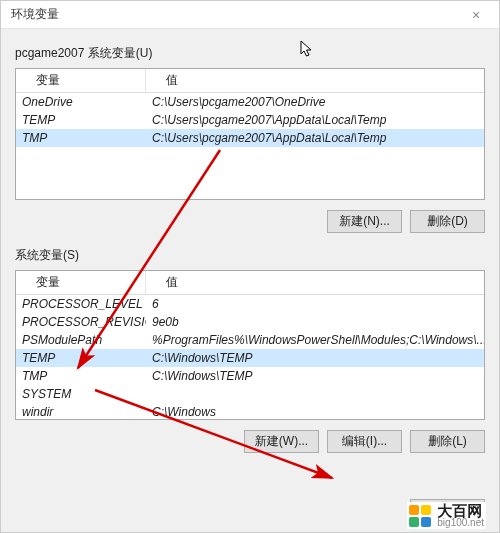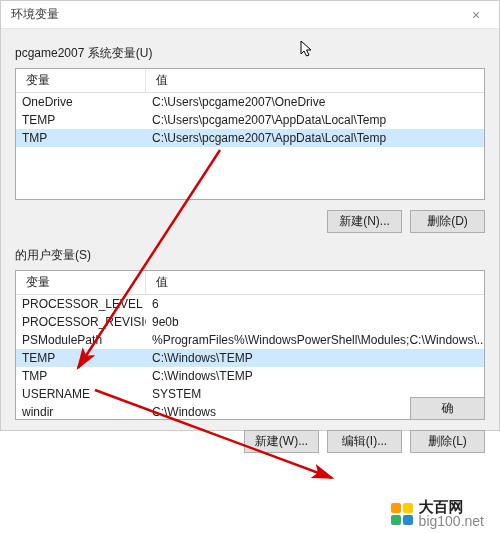--- a/index.html
+++ b/index.html
@@ -7,21 +7,21 @@
     font-family: "Microsoft YaHei", "Segoe UI", Tahoma, sans-serif;
     font-size: 12px;
     background: #fff;
     width: 500px;
     height: 533px;
     position: relative;
     overflow: hidden;
   }
   .window {
     width: 500px;
-    height: 431px;
+    height: 533px;
     border: 1px solid #ccc;
     background: #f0f0f0;
     position: relative;
   }
   .titlebar {
     height: 28px;
     background: #fff;
     border-bottom: 1px solid #e5e5e5;
     display: flex;
     align-items: center;
@@ -53,35 +53,36 @@
   .listbox.user { height: 132px; }
   .listbox.system { height: 150px; }
   .lb-header {
     display: flex;
     border-bottom: 1px solid #ddd;
     font-size: 12px;
     color: #222;
     background: #fff;
   }
   .lb-header .col {
-    padding: 3px 10px;
+    padding: 3px 20px;
     border-right: 1px solid #e5e5e5;
   }
   .lb-header .col:last-child { border-right: none; }
   .col-name { width: 130px; flex-shrink: 0; }
   .col-value { flex: 1; }
   .lb-body {
     overflow: hidden;
   }
   .row {
     display: flex;
     font-size: 12px;
     color: #222;
     padding: 1px 0;
     cursor: default;
+    font-style: italic;
   }
   .row .cell {
     padding: 1px 6px;
     white-space: nowrap;
     overflow: hidden;
     text-overflow: clip;
   }
   .row.selected {
     background: #cde8ff;
   }
@@ -141,21 +142,21 @@
     grid-template-rows: 10px 10px;
     gap: 2px;
   }
   .brand-logo span { display:block; width:10px; height:10px; border-radius:2px; }
   .bl-a{background:#ff9d00;}
   .bl-b{background:#ffcc00;}
   .bl-c{background:#34b26b;}
   .bl-d{background:#2b87d4;}
   .brand-text { display:flex; flex-direction:column; line-height:1; }
   .brand-name { font-size:15px; font-weight:bold; color:#222; }
-  .brand-url { font-size:14px; color:#888; }
+  .brand-url { font-size:10px; color:#888; }
 </style>
 </head>
 <body>
 
 <div class="window">
 
   <div class="titlebar">
     <span>环境变量</span>
     <span class="close">×</span>
   </div>
@@ -183,21 +184,21 @@
             <div class="cell col-value">C:\Users\pcgame2007\AppData\Local\Temp</div>
           </div>
         </div>
     </div>
 
     <div class="btn-row">
       <button class="btn">新建(N)...</button>
       <button class="btn">删除(D)</button>
     </div>
 
-    <div class="group-label">的用户变量(S)</div>
+    <div class="group-label">系统变量(S)</div>
 
     <div class="listbox system">
       <div class="lb-header">
         <div class="col col-name">变量</div>
         <div class="col col-value">值</div>
       </div>
       <div class="lb-body" id="system-rows">
           <div class="row">
             <div class="cell col-name">PROCESSOR_LEVEL</div>
             <div class="cell col-value">6</div>
@@ -212,21 +213,20 @@
           </div>
           <div class="row selected">
             <div class="cell col-name">TEMP</div>
             <div class="cell col-value">C:\Windows\TEMP</div>
           </div>
           <div class="row">
             <div class="cell col-name">TMP</div>
             <div class="cell col-value">C:\Windows\TEMP</div>
           </div>
           <div class="row">
-            <div class="cell col-name">USERNAME</div>
             <div class="cell col-value">SYSTEM</div>
           </div>
           <div class="row">
             <div class="cell col-name">windir</div>
             <div class="cell col-value">C:\Windows</div>
           </div>
         </div>
     </div>
 
     <div class="btn-row">

